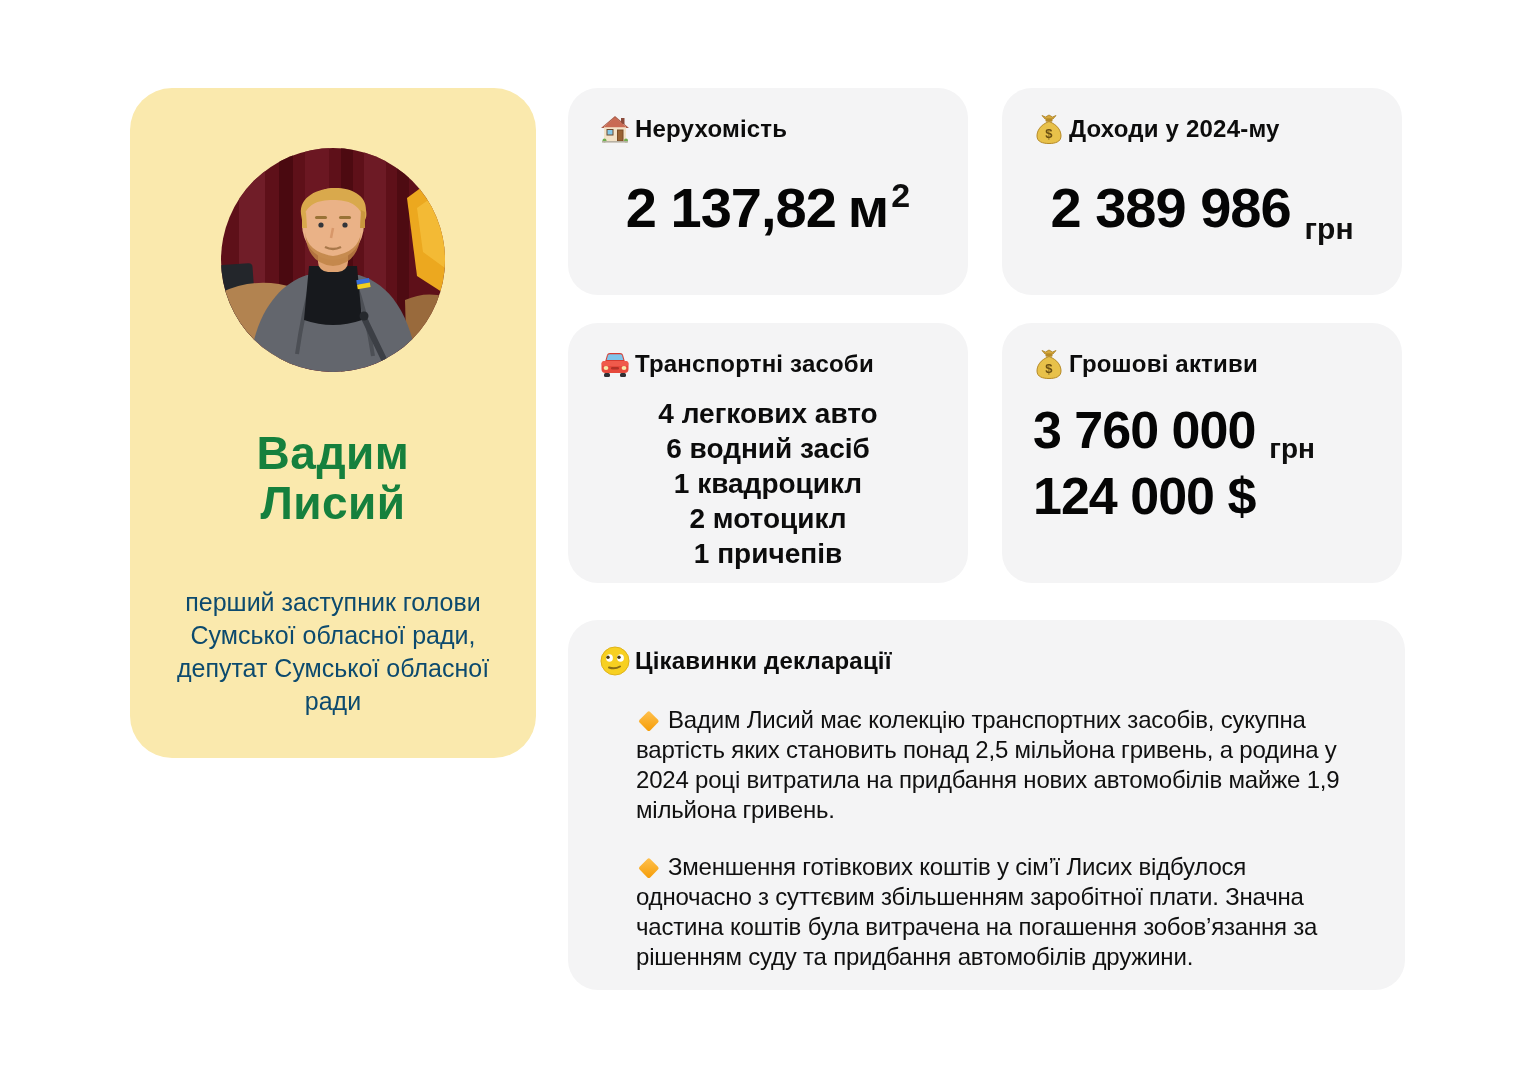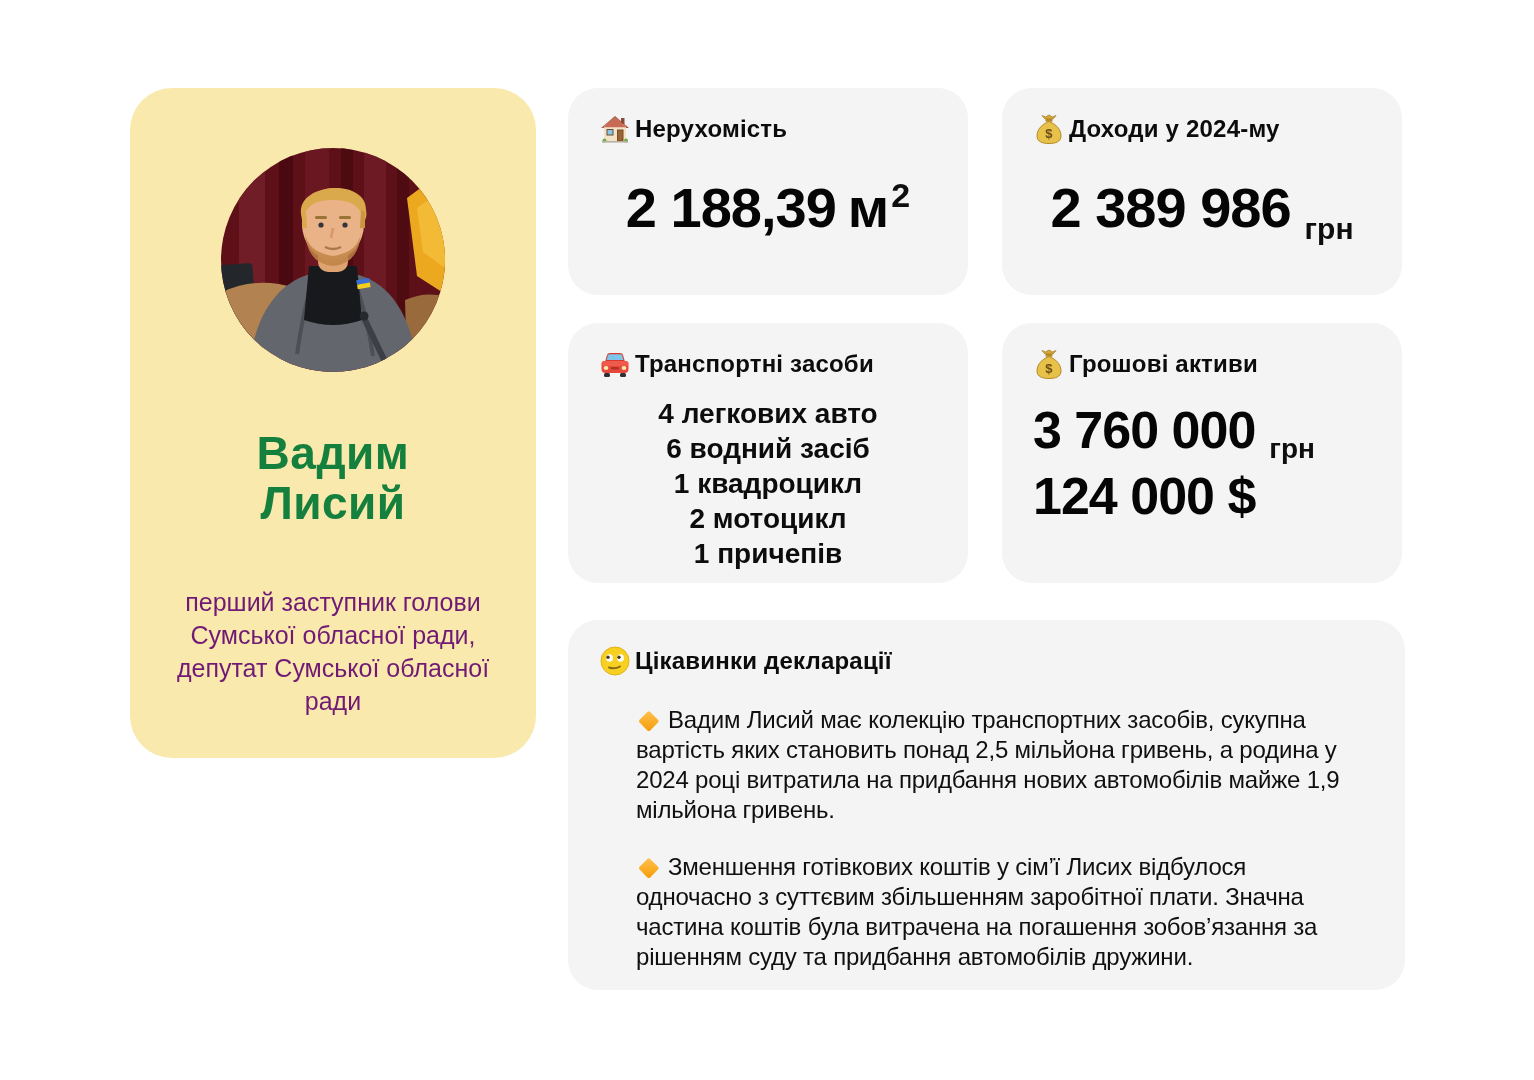--- a/index.html
+++ b/index.html
@@ -15,21 +15,21 @@
     margin-top:60px;width:224px;height:224px;border-radius:50%;
     overflow:hidden;flex:0 0 auto;
   }
   .avatar svg{display:block;width:224px;height:224px;}
   .profile-name{
     margin-top:56px;text-align:center;font-weight:800;font-size:46px;
     line-height:50px;letter-spacing:.5px;color:#15803d;
   }
   .profile-title{
     margin-top:58px;text-align:center;font-size:25px;line-height:33px;
-    font-weight:500;color:#701a75;max-width:330px;
+    font-weight:500;color:#0c4a6e;max-width:330px;
   }
 
   
   .card{position:absolute;background:#f4f4f5;border-radius:30px;}
   #card-realestate{left:568px;top:88px;width:400px;height:207px;}
   #card-income{left:1002px;top:88px;width:400px;height:207px;}
   #card-transport{left:568px;top:323px;width:400px;height:260px;}
   #card-assets{left:1002px;top:323px;width:400px;height:260px;}
   #card-facts{left:568px;top:620px;width:837px;height:370px;}
 
@@ -143,21 +143,21 @@
         <rect x="8" y="16.5" width="6" height="5.5" fill="#86c9e8" stroke="#6b4a2f" stroke-width="1"></rect>
         <rect x="18.5" y="17" width="5.5" height="11" fill="#9a6434" stroke="#7a4d26" stroke-width="1"></rect>
         <circle cx="5.5" cy="27.5" r="2" fill="#6fae4e"></circle>
         <circle cx="27" cy="27.5" r="2" fill="#6fae4e"></circle>
         <rect x="3" y="28" width="26" height="1.6" fill="#b7b0a2"></rect>
       </svg>
     </span>
     <span>Нерухомість</span>
   </div>
   <div class="big-value-row">
-    <span class="big-value">2 188,39</span>
+    <span class="big-value">2 137,82</span>
     <span class="big-value unit-m">м</span>
     <span class="sup">2</span>
   </div>
 </div>
 
 <div class="card" id="card-income">
   <div class="card-header">
     <span class="icon">
       <svg viewBox="0 0 32 32" xmlns="http://www.w3.org/2000/svg">
         <path d="M12,6 L20,6 L23,2.5 L19.5,4 L16,2 L12.5,4 L9,2.5 Z" fill="#d7a93c" stroke="#a87f23" stroke-width="0.8"></path>

